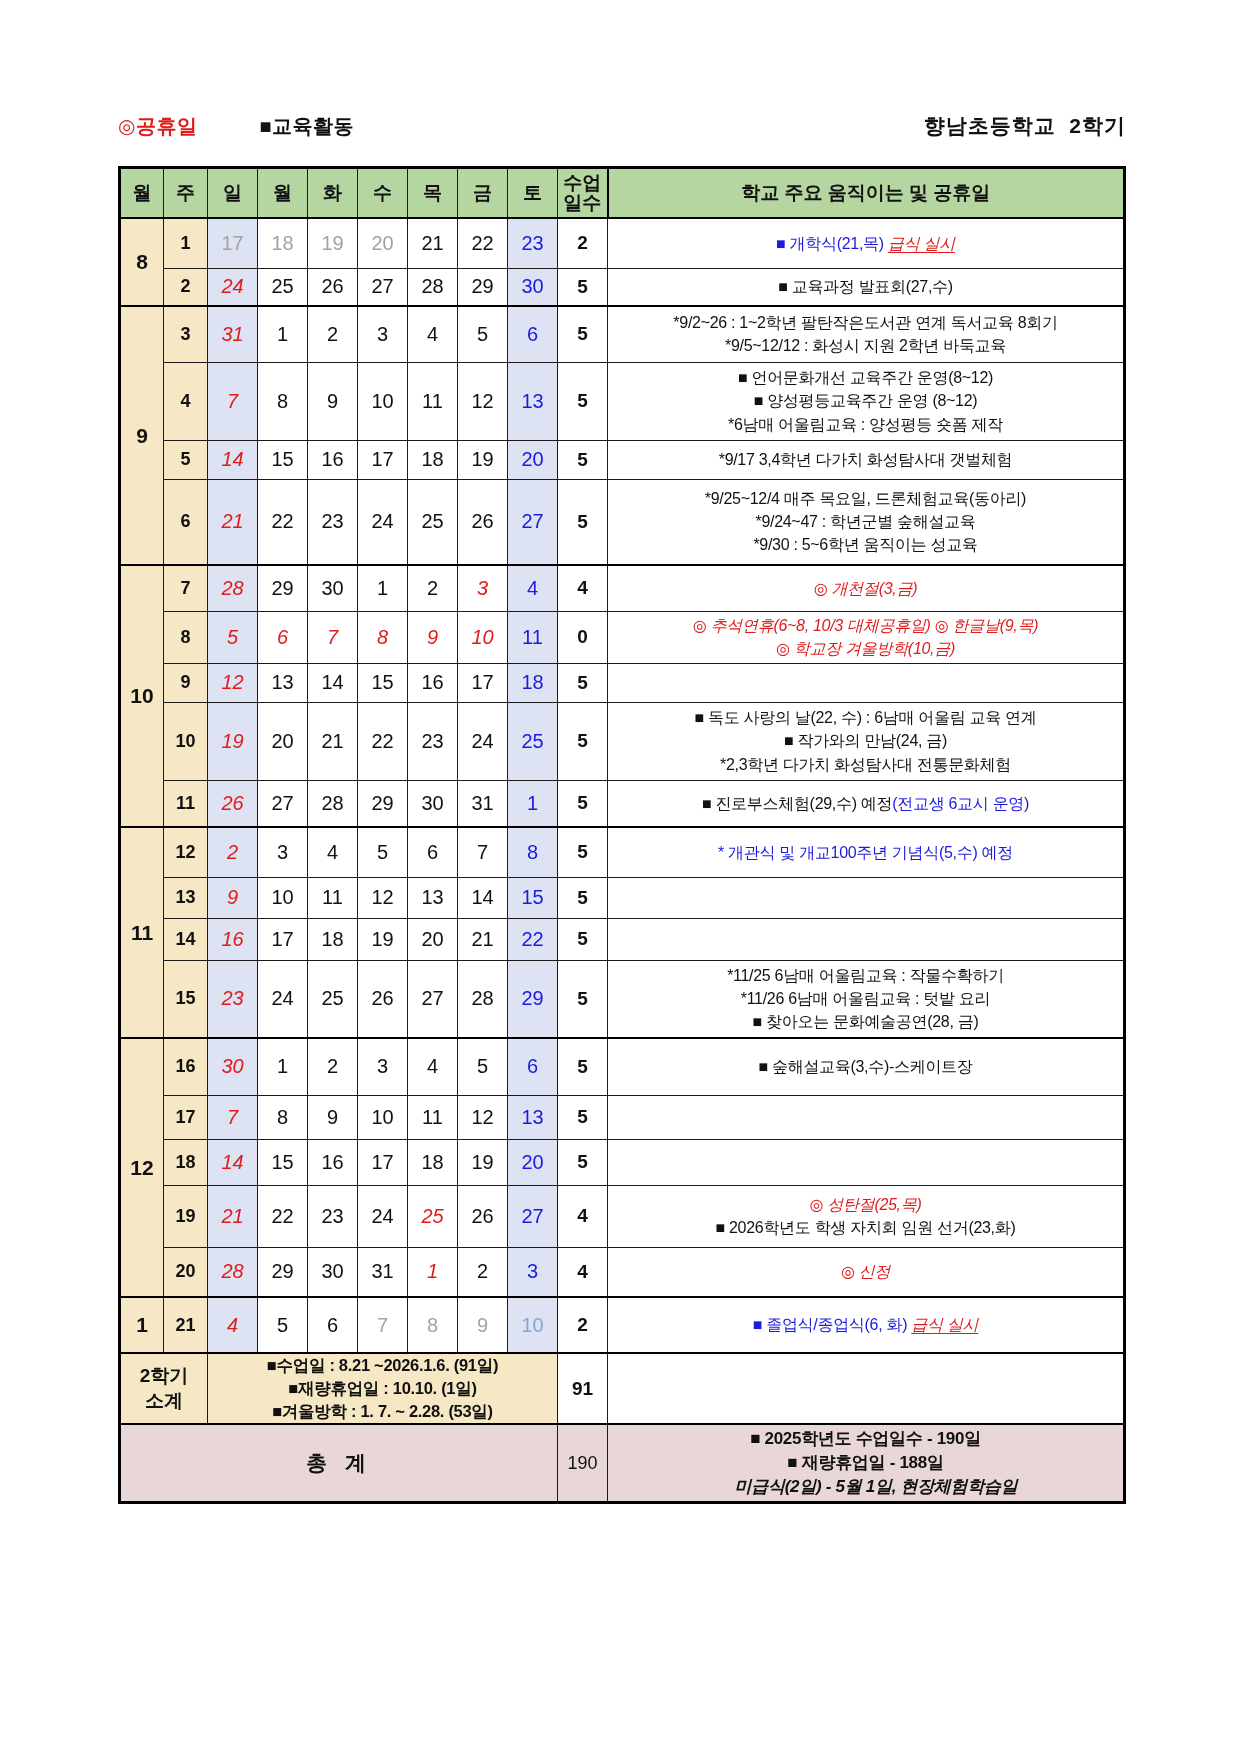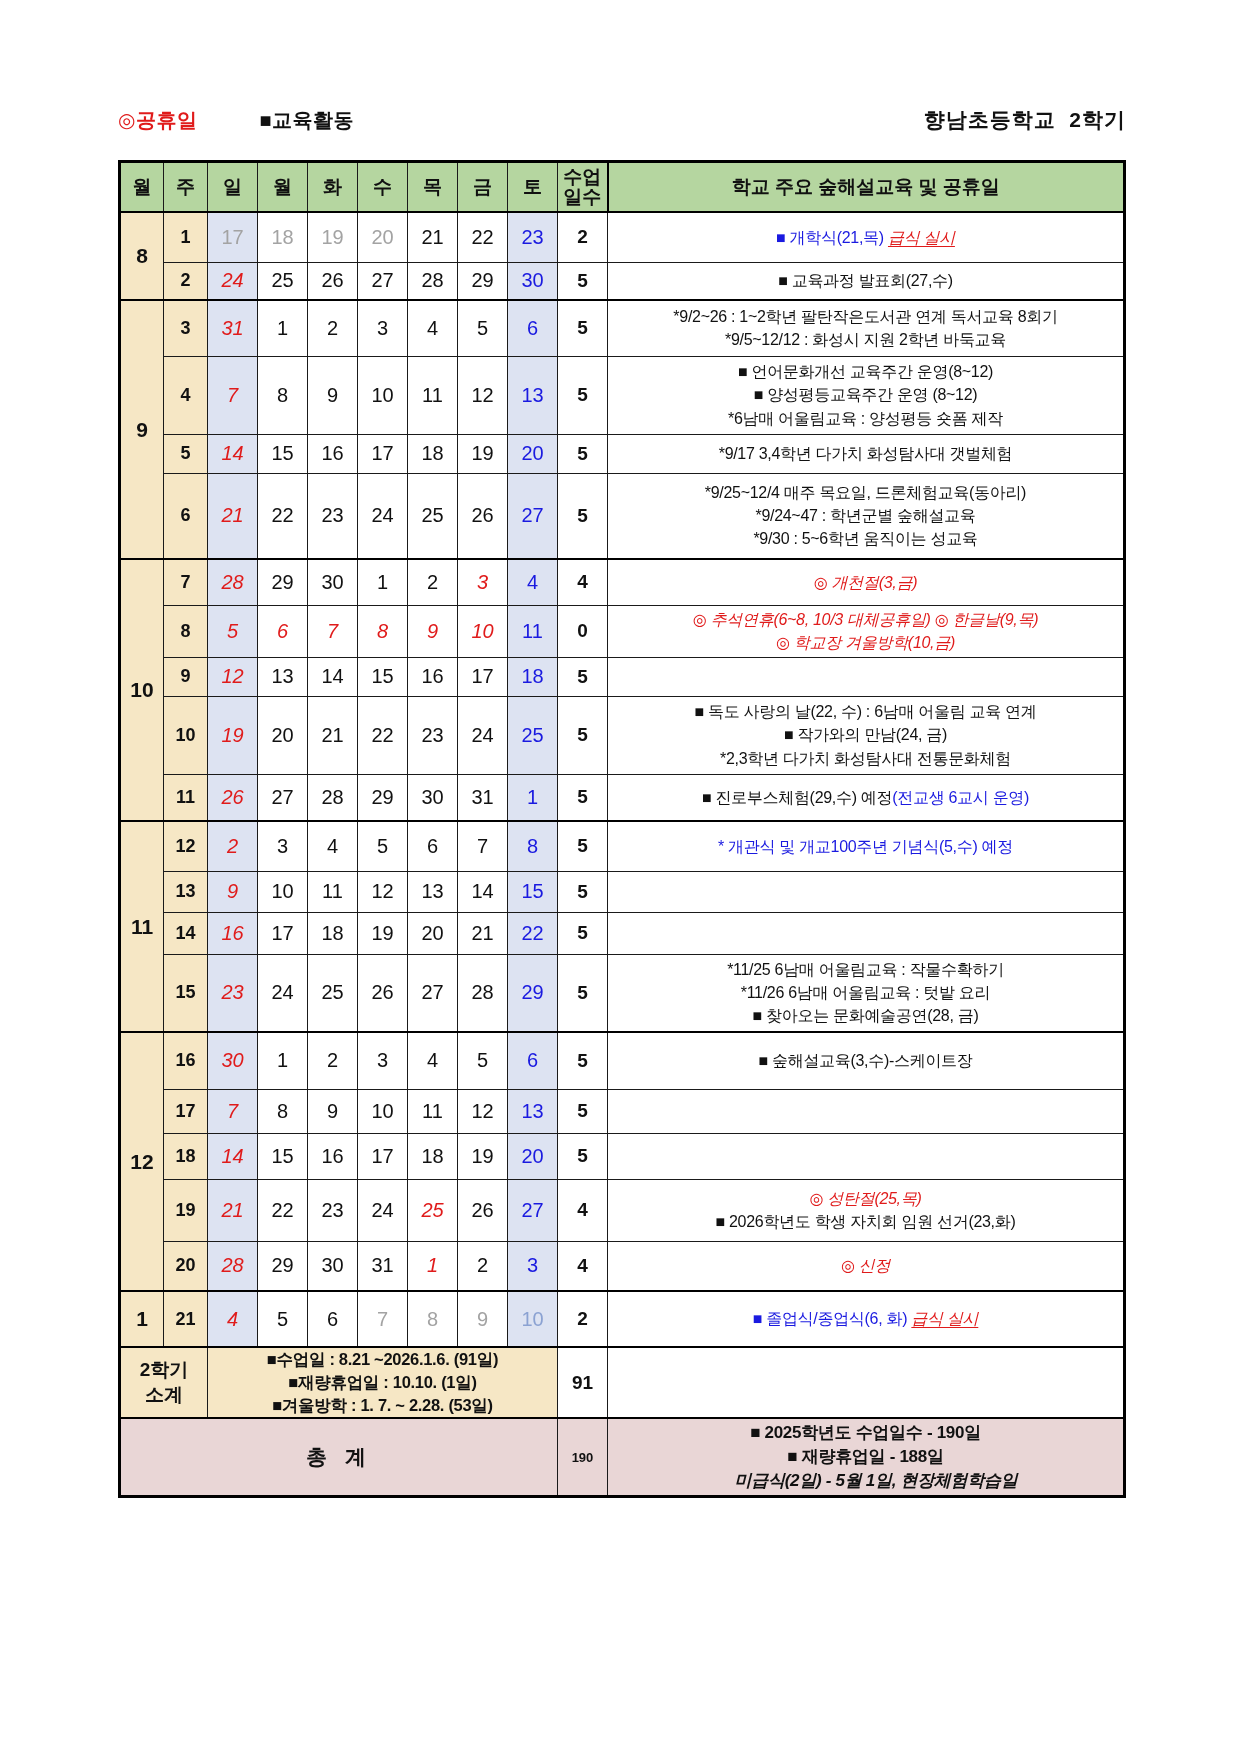--- a/index.html
+++ b/index.html
@@ -4,21 +4,21 @@
 <style>
   html,body { margin:0; padding:0; background:#ffffff; }
   .page {
     position:relative;
     width:1240px; height:1753px;
     background:#ffffff;
     font-family:"Liberation Sans","DejaVu Sans",sans-serif;
     color:#111;
     overflow:hidden;
   }
-  .content { position:absolute; left:118px; top:106px; width:1008px; }
+  .content { position:absolute; left:118px; top:112px; width:1008px; }
 
   
   .legend-row { display:flex; align-items:baseline; height:24px; margin-bottom:30px; }
   .legend-holiday { color:var(--red); font-weight:bold; font-size:20px; letter-spacing:0.5px; }
   .legend-activity { margin-left:62px; font-weight:bold; font-size:20px; letter-spacing:0.5px; }
   .page-title { margin-left:auto; font-weight:bold; font-size:21px; letter-spacing:1px; white-space:pre; }
 
   
   table.cal {
     width:1008px;
@@ -74,21 +74,21 @@
     font-size:19px; font-weight:bold; line-height:1.3;
   }
   td.sub-details {
     background:var(--cream);
     text-align:left; padding:4px 10px;
     font-size:16.5px; font-weight:bold; line-height:1.4;
     letter-spacing:-0.3px;
   }
   tr.total > td { border-top:2.5px solid #000; background:var(--pink); }
   td.total-label { font-size:21px; font-weight:bold; letter-spacing:6px; }
-  td.total-count { font-size:13px; font-weight:bold; }
+  td.total-count { font-size:18px; font-weight:normal; }
   td.total-notes {
     text-align:left; padding:4px 10px;
     font-size:17px; font-weight:bold; line-height:1.4;
     border-left:2.5px solid #000;
     letter-spacing:-0.3px;
   }
   td.total-notes .note-line.indent { padding-left:21px;font-style:italic; }
 </style>
 </head>
 <body>
@@ -122,21 +122,21 @@
           <th>주</th>
           <th>일</th>
           <th>월</th>
           <th>화</th>
           <th>수</th>
           <th>목</th>
           <th>금</th>
           <th>토</th>
           <th>수업
 일수</th>
-          <th class="activity-cell-header" style="border-left:2.5px solid #000">학교 주요 숲해설교육 및 공휴일</th>
+          <th class="activity-cell-header" style="border-left:2.5px solid #000">학교 주요 움직이는 및 공휴일</th>
         </tr>
       </thead>
       <tbody id="cal-body">
           <tr class="month-start" style="height: 50px;">
             <td rowspan="2" class="month-cell">8</td>
             <td class="week-cell">1</td>
             <td class="day-cell sun c-gray">17</td>
             <td class="day-cell c-gray">18</td>
             <td class="day-cell c-gray">19</td>
             <td class="day-cell c-gray">20</td>

